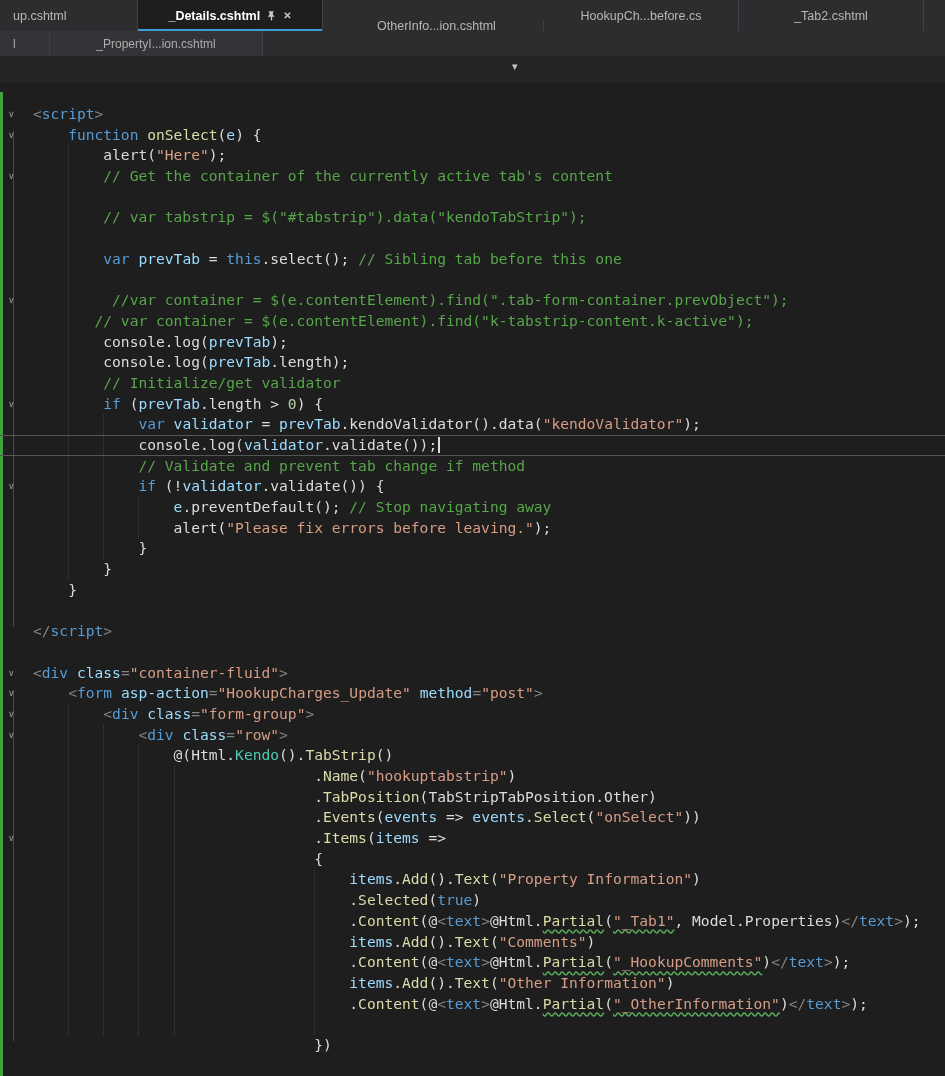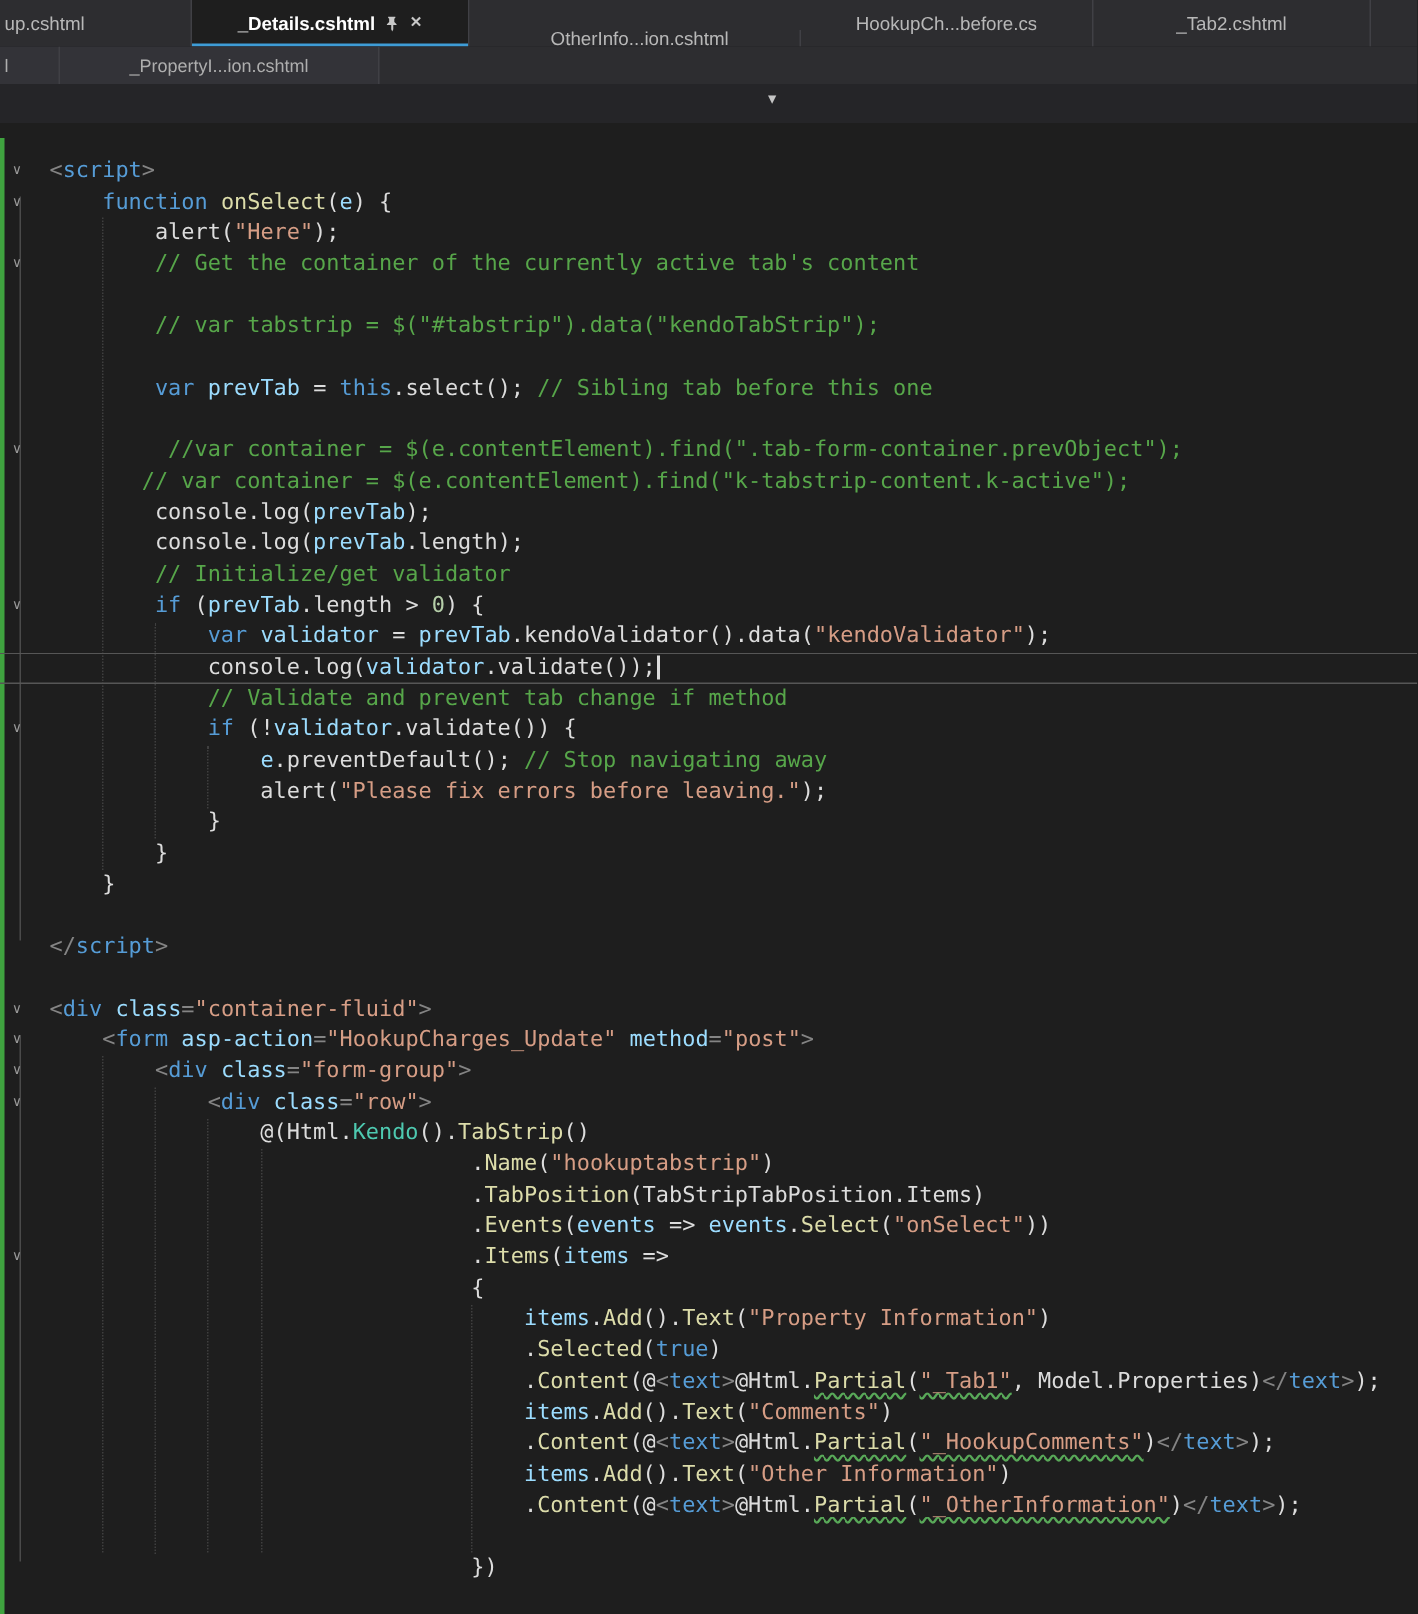--- a/index.html
+++ b/index.html
@@ -6,21 +6,21 @@
   body{width:945px;height:1076px;overflow:hidden;background:#1e1e1e;font-family:"Liberation Sans",sans-serif}
   .window{position:relative;width:945px;height:1076px;overflow:hidden;background:#1e1e1e}
 
   
   .tab-row{display:flex;background:#2d2d30;overflow:hidden;align-items:stretch}
   .row1{height:31px}
   .row2{height:25px}
   .tab{flex:0 0 auto;display:flex;align-items:center;justify-content:center;gap:6px;
        font-size:12.5px;color:#b8b8b8;border-right:1px solid #404045;padding:0 6px;
        white-space:nowrap;overflow:hidden}
-  .tab.align-left{justify-content:flex-start;padding-left:3px}
+  .tab.align-left{justify-content:flex-start;padding-left:13px}
   .tab.active{background:#1e1e1e;color:#ffffff;font-weight:600;box-shadow:inset 0 -2px 0 #3e9cd6}
   .row2 .tab{font-size:12px;color:#aeaeae;background:#333338}
   .tab-label{overflow:hidden;text-overflow:clip}
   .tab-close{font-size:10px;color:#c8c8c8;line-height:1}
   .pin-svg{display:block}
 
   
   .navbar{height:26px;background:#252528;position:relative}
   .nav-chevron{position:absolute;left:512px;top:5px;font-size:11px;color:#c5c5c5;line-height:1}
 
@@ -219,21 +219,21 @@
         <div class="line">
           <span class="gutter"></span>
           <span class="code"><span class="tk-p">                @(Html.</span><span class="tk-t">Kendo</span><span class="tk-p">().</span><span class="tk-m">TabStrip</span><span class="tk-p">()</span></span>
         </div>
         <div class="line">
           <span class="gutter"></span>
           <span class="code"><span class="tk-p">                                .</span><span class="tk-m">Name</span><span class="tk-p">(</span><span class="tk-s">"hookuptabstrip"</span><span class="tk-p">)</span></span>
         </div>
         <div class="line">
           <span class="gutter"></span>
-          <span class="code"><span class="tk-p">                                .</span><span class="tk-m">TabPosition</span><span class="tk-p">(TabStripTabPosition.Items)</span></span>
+          <span class="code"><span class="tk-p">                                .</span><span class="tk-m">TabPosition</span><span class="tk-p">(TabStripTabPosition.Other)</span></span>
         </div>
         <div class="line">
           <span class="gutter"></span>
           <span class="code"><span class="tk-p">                                .</span><span class="tk-m">Events</span><span class="tk-p">(</span><span class="tk-v">events</span><span class="tk-p"> =&gt; </span><span class="tk-v">events</span><span class="tk-p">.</span><span class="tk-m">Select</span><span class="tk-p">(</span><span class="tk-s">"onSelect"</span><span class="tk-p">))</span></span>
         </div>
         <div class="line">
           <span class="gutter">∨</span>
           <span class="code"><span class="tk-p">                                .</span><span class="tk-m">Items</span><span class="tk-p">(</span><span class="tk-v">items</span><span class="tk-p"> =&gt;</span></span>
         </div>
         <div class="line">

